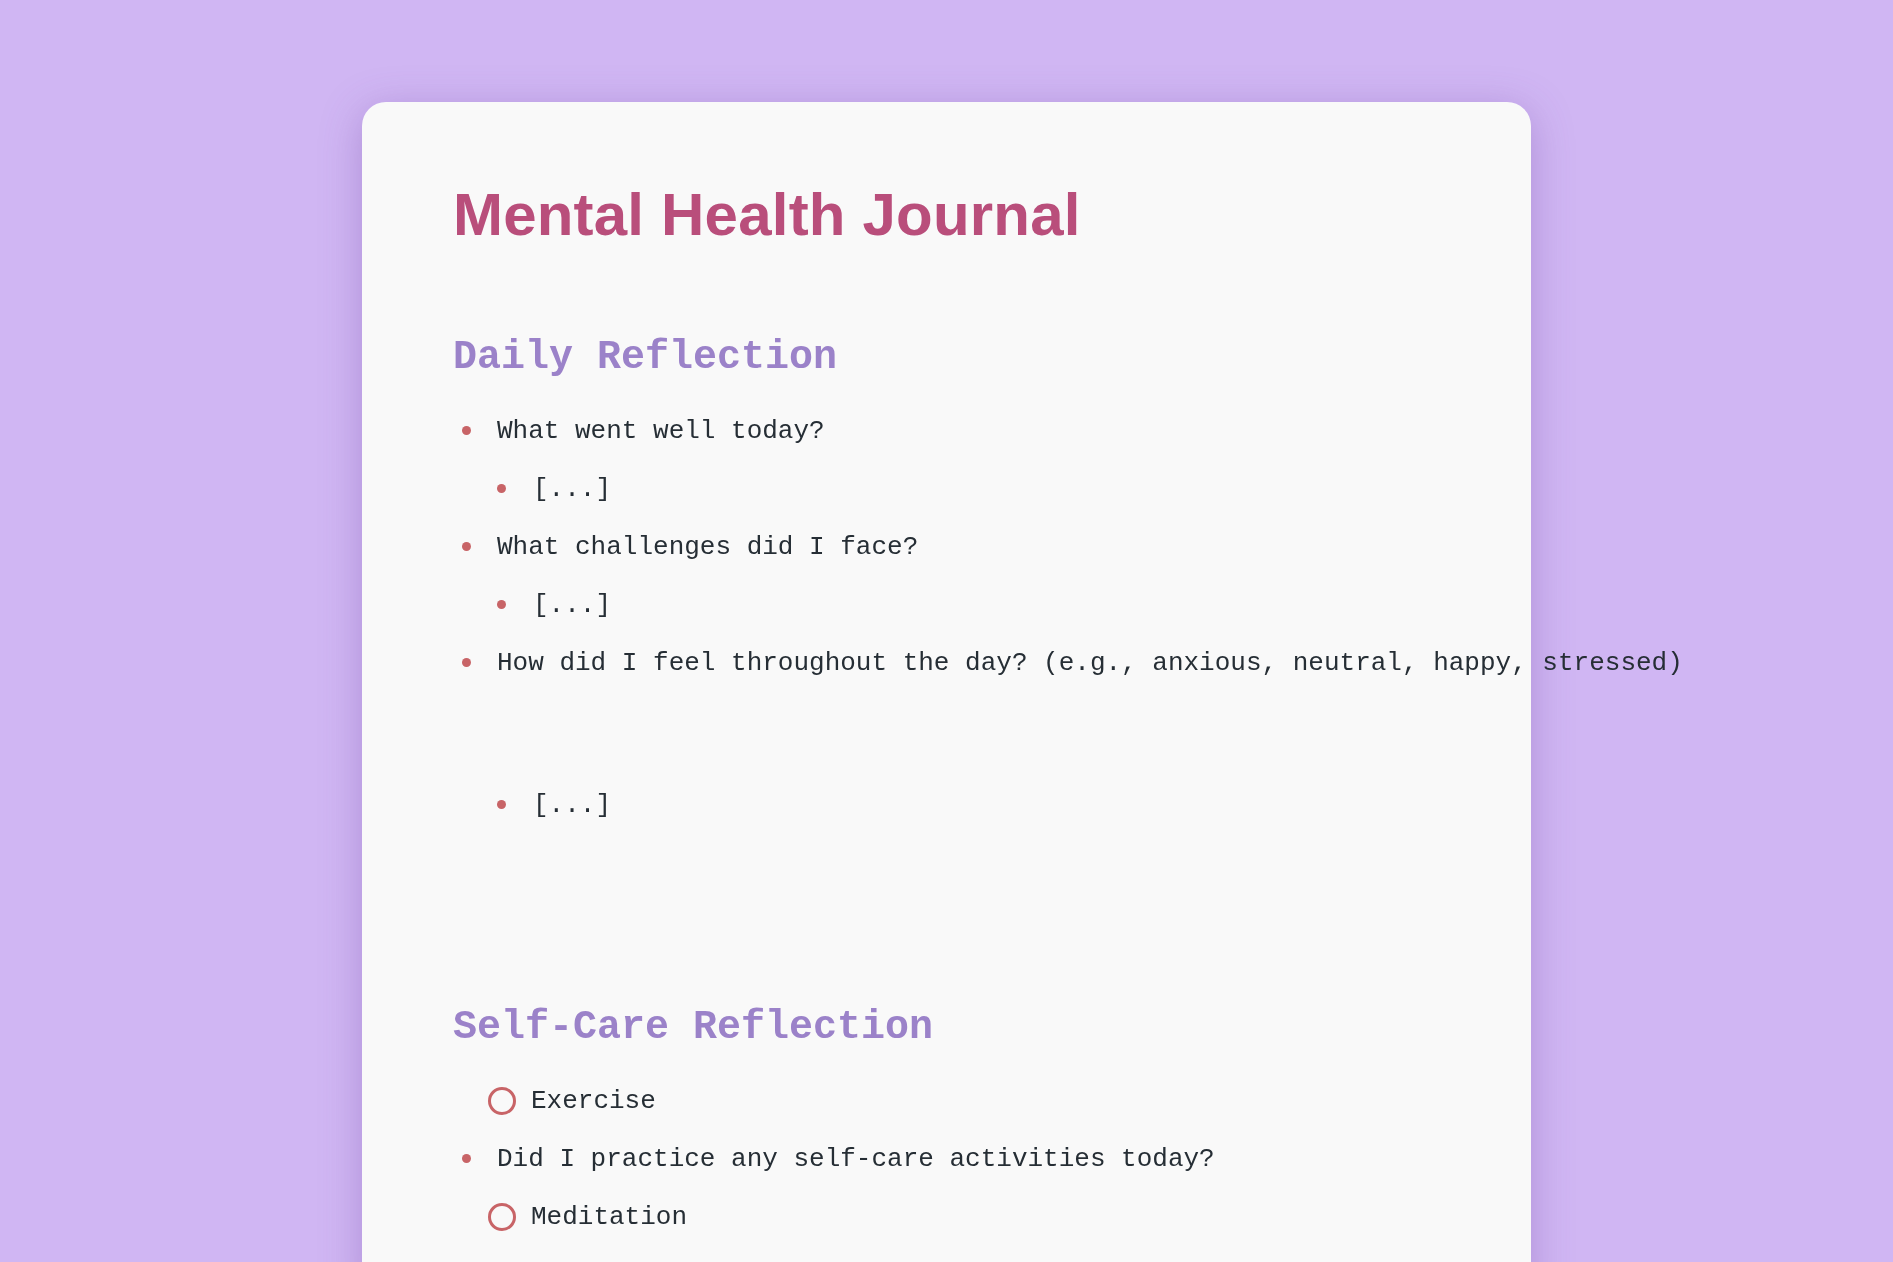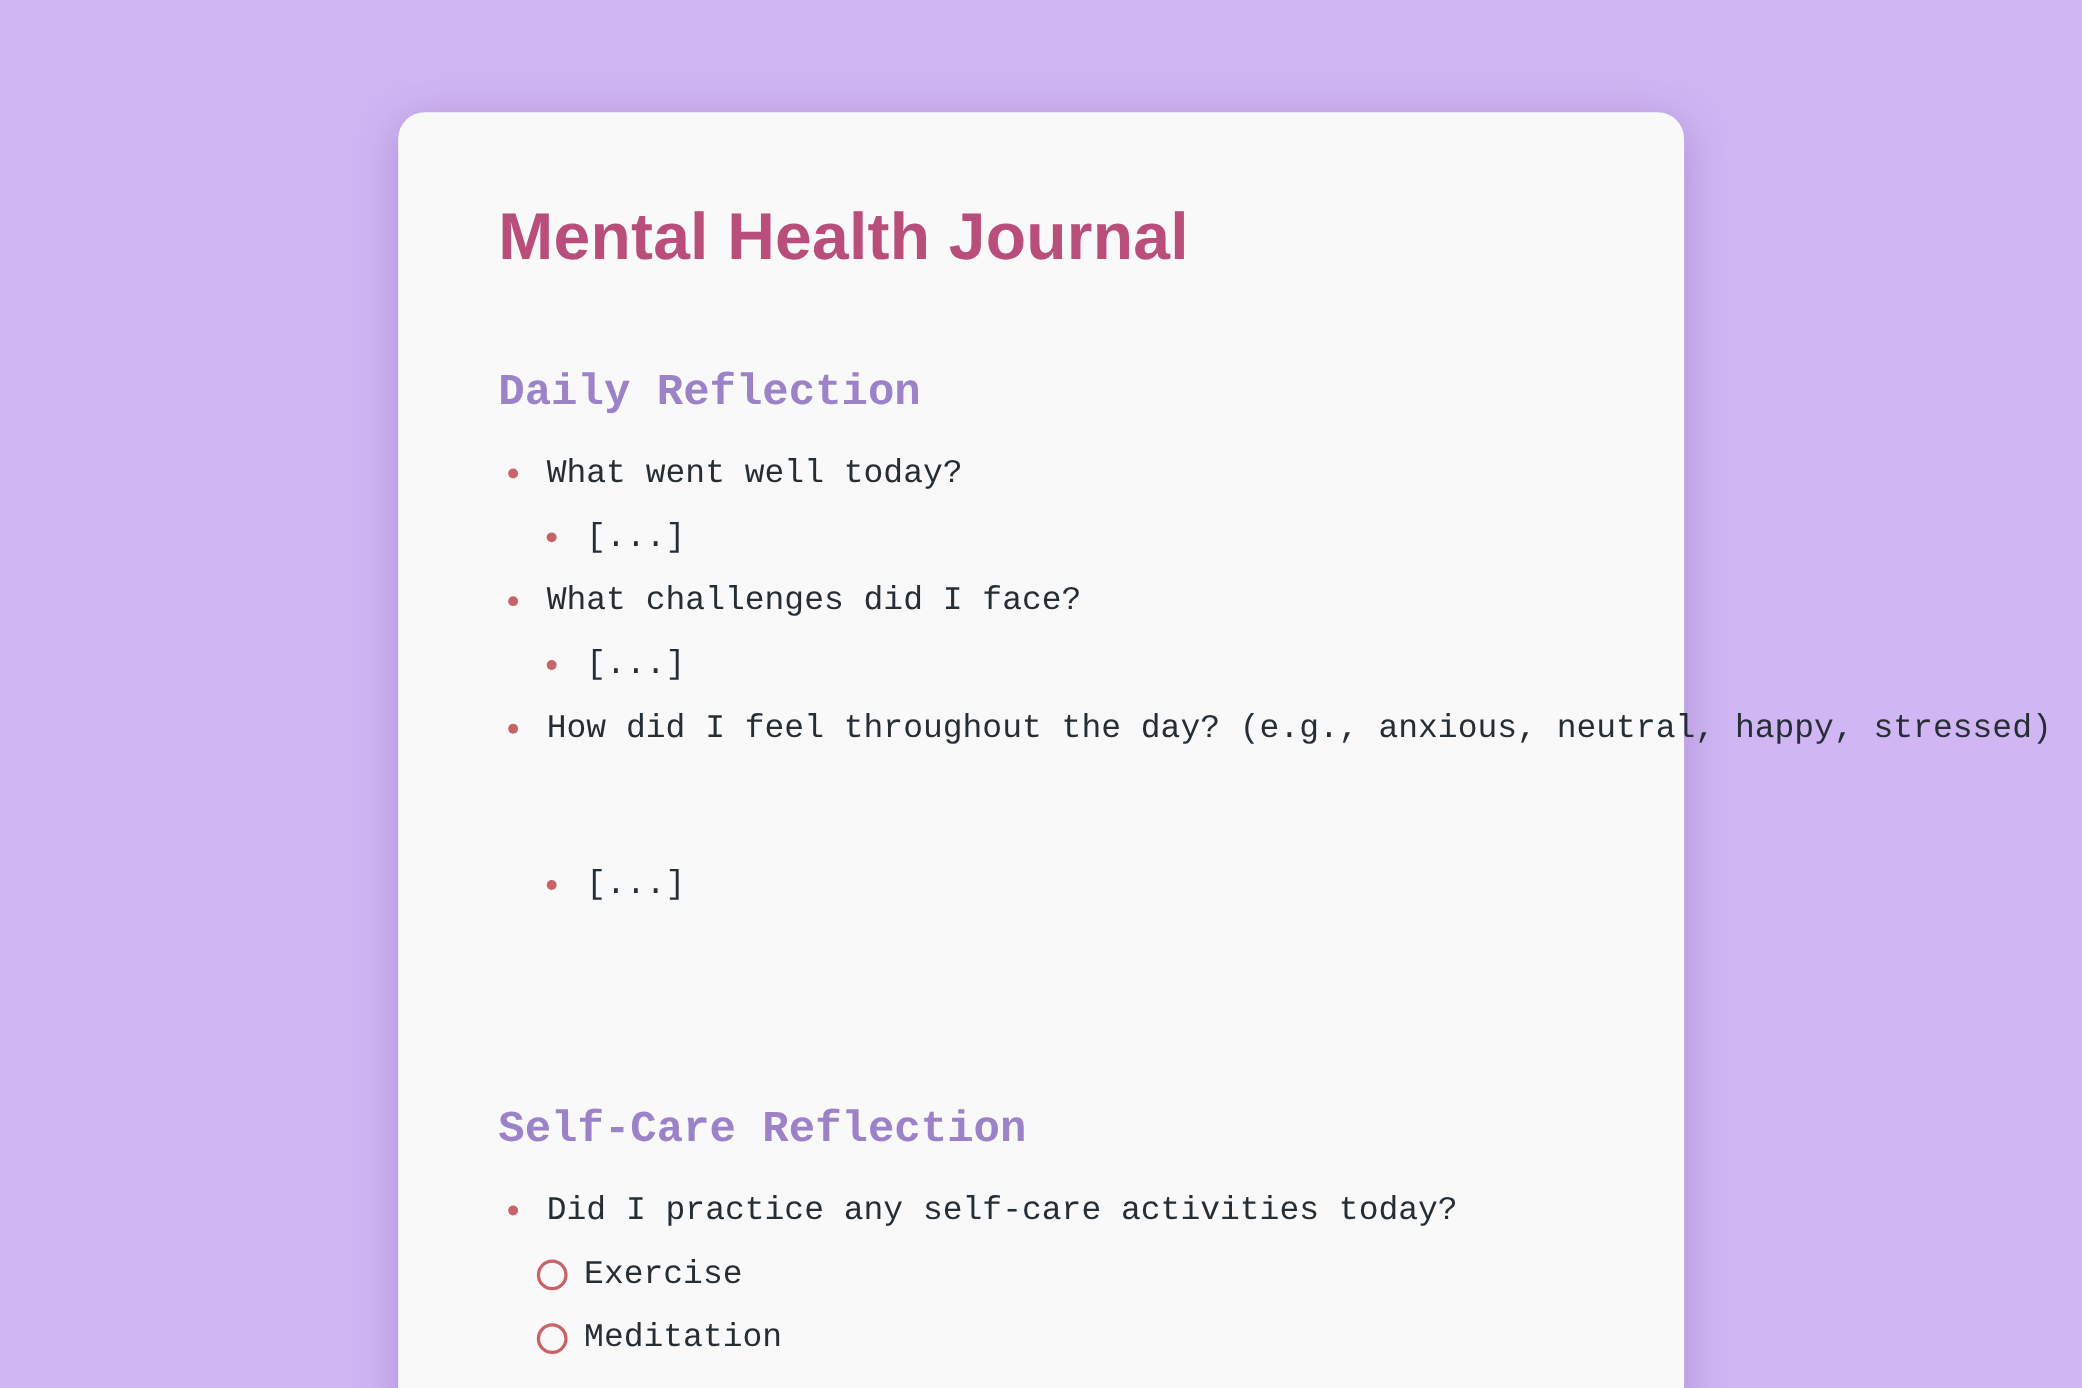--- a/index.html
+++ b/index.html
@@ -24,21 +24,21 @@
     color: #b94e7b; white-space: nowrap; letter-spacing: 0.2px;
   }
   .section { position: absolute; left: 0; right: 0; font-family: Liberation Mono, monospace; }
   .heading {
     margin: 0; font-size: 40px; font-weight: 700;
     color: #9b82c9; white-space: nowrap; line-height: 48px;
   }
   ul { list-style: none; margin: 0; padding: 0; }
   .item {
     position: relative; height: 58px; line-height: 58px;
-    font-size: 30px; color: #262e35; white-space: nowrap;
+    font-size: 26px; color: #262e35; white-space: nowrap;
   }
   .item.l1 { padding-left: 44px; }
   .item.l2 { padding-left: 80px; }
   .bullet {
     position: absolute; top: 50%;
     width: 9px; height: 9px; margin-top: -5px;
     background: #c86467; border-radius: 50%;
   }
   .l1 .bullet { left: 9px; }
   .l2 .bullet { left: 44px; }
@@ -88,27 +88,27 @@
         <li class="item l2">
           <span class="bullet"></span>
           <span>[...]</span>
         </li>
       </ul>
     </section>
 
     <section class="section" style="top:902px;">
       <h2 class="heading">Self-Care Reflection</h2>
       <ul style="margin-top:20px;">
+        <li class="item radio-item">
+          <span class="radio"></span>
+          <span>Exercise</span>
+        </li>
         <li class="item l1">
           <span class="bullet"></span>
           <span>Did I practice any self-care activities today?</span>
-        </li>
-        <li class="item radio-item">
-          <span class="radio"></span>
-          <span>Exercise</span>
         </li>
         <li class="item radio-item">
           <span class="radio"></span>
           <span>Meditation</span>
         </li>
       </ul>
     </section>
   </div>
 </div>
 

